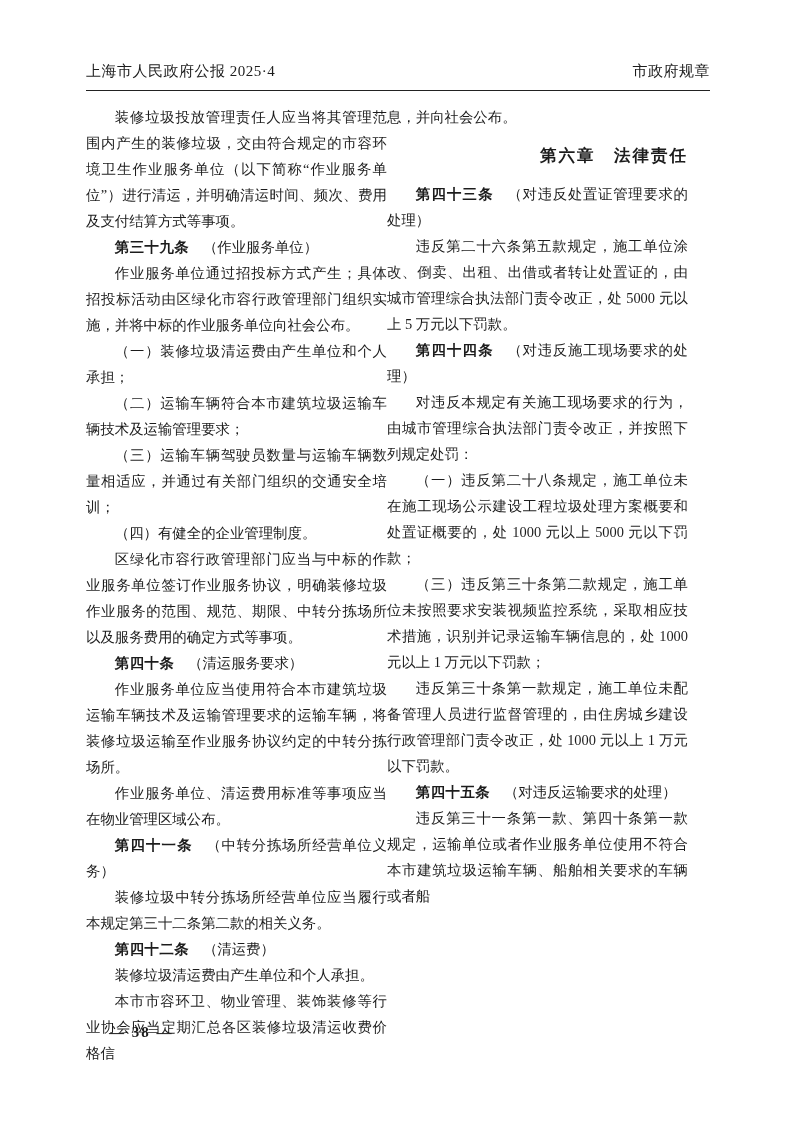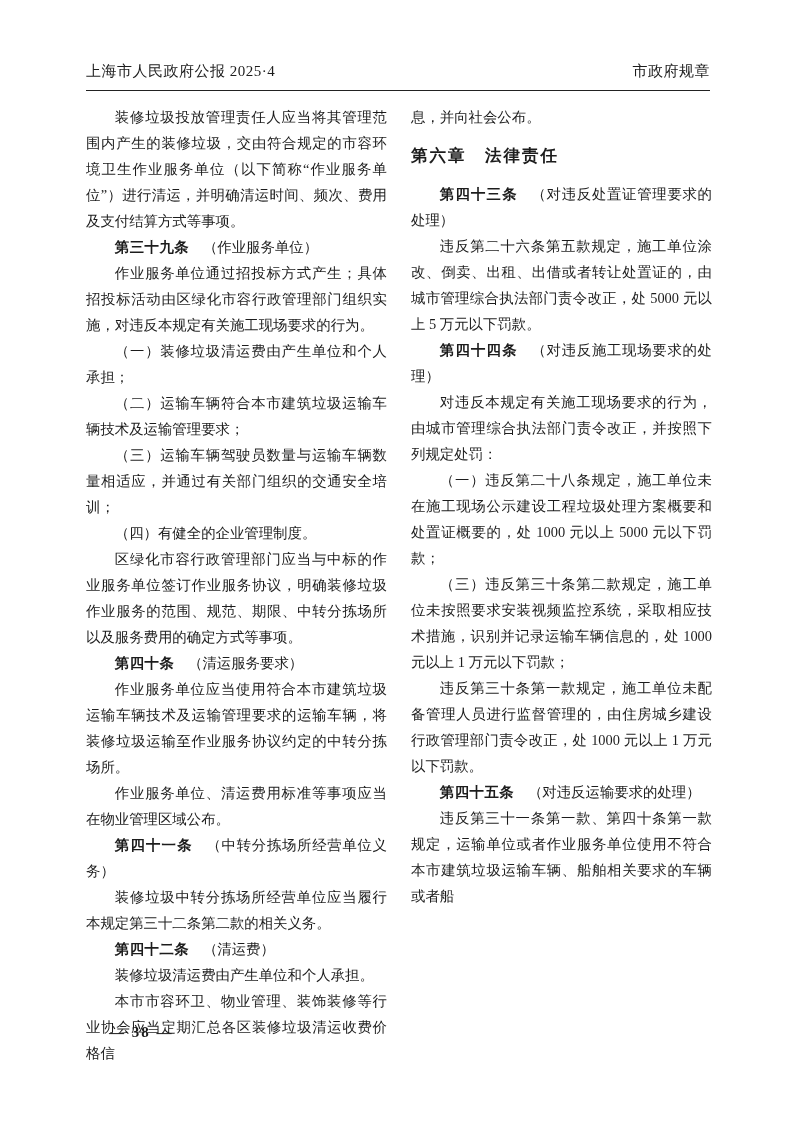--- a/index.html
+++ b/index.html
@@ -29,21 +29,20 @@
     letter-spacing: 0.5px;
     padding-bottom: 9px;
   }
   .head-rule {
     border: none;
     border-top: 1.6px solid #222;
     margin: 0 0 13px 0;
   }
   main.columns {
     display: flex;
-    gap: 24px;
   }
   .col {
     width: 301px;
     flex: 0 0 301px;
     font-size: 14.4px;
     line-height: 26px;
     text-align: justify;
   }
   .para {
     margin: 0;
@@ -54,21 +53,21 @@
     text-indent: 0;
   }
   .art-num {
     font-weight: bold;
     margin-right: 0.95em;
     letter-spacing: 0.5px;
   }
   .chapter {
     font-size: 16.5px;
     font-weight: bold;
-    text-align: left;
+    text-align: right;
     text-indent: 0;
     letter-spacing: 2px;
     margin: 13px 0 12px 0;
     line-height: 26px;
   }
   footer.page-footer {
     position: absolute;
     left: 108px;
     top: 1024px;
     font-size: 15px;
@@ -83,21 +82,21 @@
   <div class="page-inner">
     <header class="running-head">
       <span>上海市人民政府公报 2025·4</span>
       <span>市政府规章</span>
     </header>
     <hr class="head-rule">
     <main class="columns">
       <div class="col" id="col-left">
           <p class="para">装修垃圾投放管理责任人应当将其管理范围内产生的装修垃圾，交由符合规定的市容环境卫生作业服务单位（以下简称“作业服务单位”）进行清运，并明确清运时间、频次、费用及支付结算方式等事项。</p>
           <p class="para"><b class="art-num">第三十九条</b><span>（作业服务单位）</span></p>
-          <p class="para">作业服务单位通过招投标方式产生；具体招投标活动由区绿化市容行政管理部门组织实施，对违反本规定有关施工现场要求的行为。</p>
+          <p class="para">作业服务单位通过招投标方式产生；具体招投标活动由区绿化市容行政管理部门组织实施，并将中标的作业服务单位向社会公布。</p>
           <p class="para">（一）装修垃圾清运费由产生单位和个人承担；</p>
           <p class="para">（二）运输车辆符合本市建筑垃圾运输车辆技术及运输管理要求；</p>
           <p class="para">（三）运输车辆驾驶员数量与运输车辆数量相适应，并通过有关部门组织的交通安全培训；</p>
           <p class="para">（四）有健全的企业管理制度。</p>
           <p class="para">区绿化市容行政管理部门应当与中标的作业服务单位签订作业服务协议，明确装修垃圾作业服务的范围、规范、期限、中转分拣场所以及服务费用的确定方式等事项。</p>
           <p class="para"><b class="art-num">第四十条</b><span>（清运服务要求）</span></p>
           <p class="para">作业服务单位应当使用符合本市建筑垃圾运输车辆技术及运输管理要求的运输车辆，将装修垃圾运输至作业服务协议约定的中转分拣场所。</p>
           <p class="para">作业服务单位、清运费用标准等事项应当在物业管理区域公布。</p>
           <p class="para"><b class="art-num">第四十一条</b><span>（中转分拣场所经营单位义务）</span></p>
           <p class="para">装修垃圾中转分拣场所经营单位应当履行本规定第三十二条第二款的相关义务。</p>

